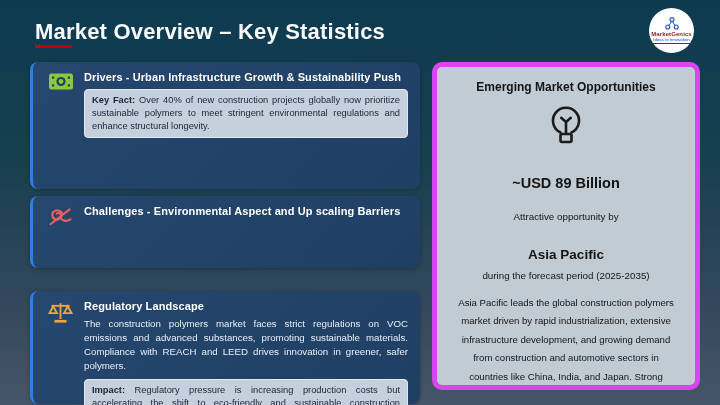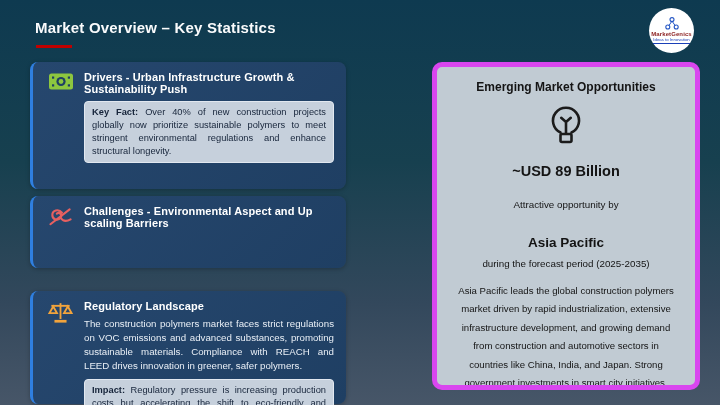--- a/index.html
+++ b/index.html
@@ -5,37 +5,37 @@
   * { margin:0; padding:0; box-sizing:border-box; }
   html,body { width:720px; height:405px; overflow:hidden; }
   body {
     font-family:"Liberation Sans","DejaVu Sans",sans-serif;
     background:linear-gradient(180deg,#0E3A50 0%,#17404F 40%,#33485C 75%,#475668 100%);
     position:relative;
     -webkit-font-smoothing:antialiased;
   }
   .title {
     position:absolute; left:35px; top:19px;
-    font-size:15px; font-weight:bold; color:#FAFBFC; letter-spacing:.2px;
+    font-size:22px; font-weight:bold; color:#FAFBFC; letter-spacing:.2px;
   }
   .title-underline {
     position:absolute; left:36px; top:45px; width:36px; height:3px; background:#C00000;
   }
   .logo {
     position:absolute; right:26px; top:8px; width:45px; height:45px;
     background:#FFFFFF; border-radius:50%;
     display:flex; flex-direction:column; align-items:center; justify-content:center;
     text-align:center; line-height:1;
   }
   .logo svg { display:block; margin-bottom:1px; }
   .logo-name { font-size:6px; font-weight:bold; color:#8B1D1D; letter-spacing:.1px; }
   .logo-tagline { font-size:4.3px; color:#1A3FB8; border-bottom:.5px solid #1A3FB8; margin-top:1px; padding-bottom:.5px; }
 
   .card {
-    position:absolute; left:30px; width:316px;
+    position:absolute; left:30px; width:390px;
     background:linear-gradient(135deg,#26476E 0%,#1F3F63 100%);
     border-left:3px solid #2F7FE0; border-radius:8px;
     padding:8px 12px 8px 12px;
     display:flex; align-items:flex-start;
     box-shadow:0 1px 4px rgba(0,0,0,.25);
   }
   .card-icon { flex:none; width:27px; margin:2px 9px 0 3px; }
   .card-icon svg { display:block; }
   .card-text { flex:1; min-width:0; }
   .card-text h2 { font-size:11px; font-weight:bold; color:#FFFFFF; margin:1px 0 5px 0; letter-spacing:.1px; }
@@ -50,21 +50,21 @@
   .card-challenges { top:196px; height:72px;  }
   .card-regulatory { top:291px; height:113px; }
 
   .opp-panel {
     position:absolute; left:432px; top:62px; width:268px; height:328px;
     background:#C1CBD3; border:5px solid #d946ef; border-radius:10px;
     padding:10px 16px; text-align:center; color:#141414; overflow:hidden;
   }
   .opp-title { font-size:12px; font-weight:bold; margin-top:3px; }
   .opp-bulb { margin:9px auto 2px auto; width:38px; height:46px; }
-  .opp-value { font-size:14.5px; font-weight:bold; margin-top:14px; }
+  .opp-value { font-size:14.5px; font-weight:bold; margin-top:26px; }
   .opp-sub { font-size:9.8px; margin-top:20px; }
   .opp-region { font-size:13.5px; font-weight:bold; margin-top:25px; }
   .opp-period { font-size:9.8px; margin-top:8px; }
   .opp-body { font-size:9.6px; line-height:1.92; margin-top:13px; text-align:center; }
 </style>
 </head>
 <body>
 
 <div class="title">Market Overview – Key Statistics</div>
 <div class="title-underline"></div>

